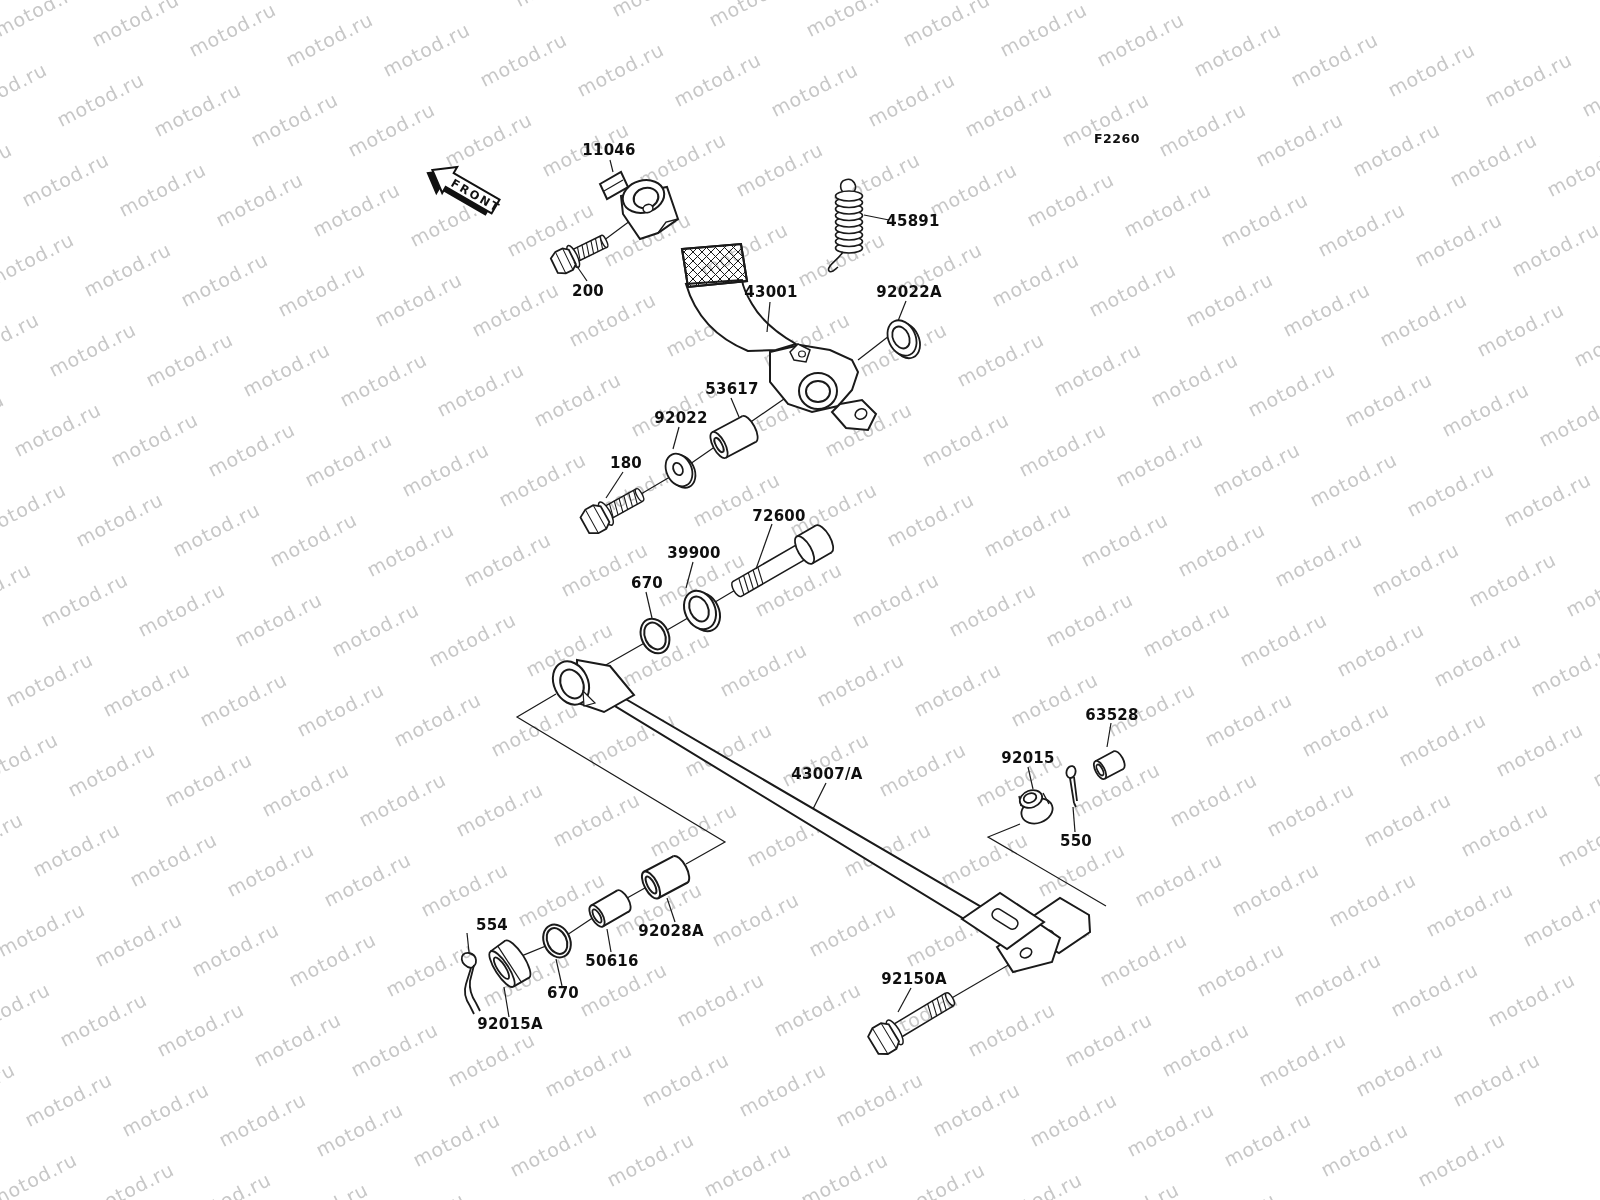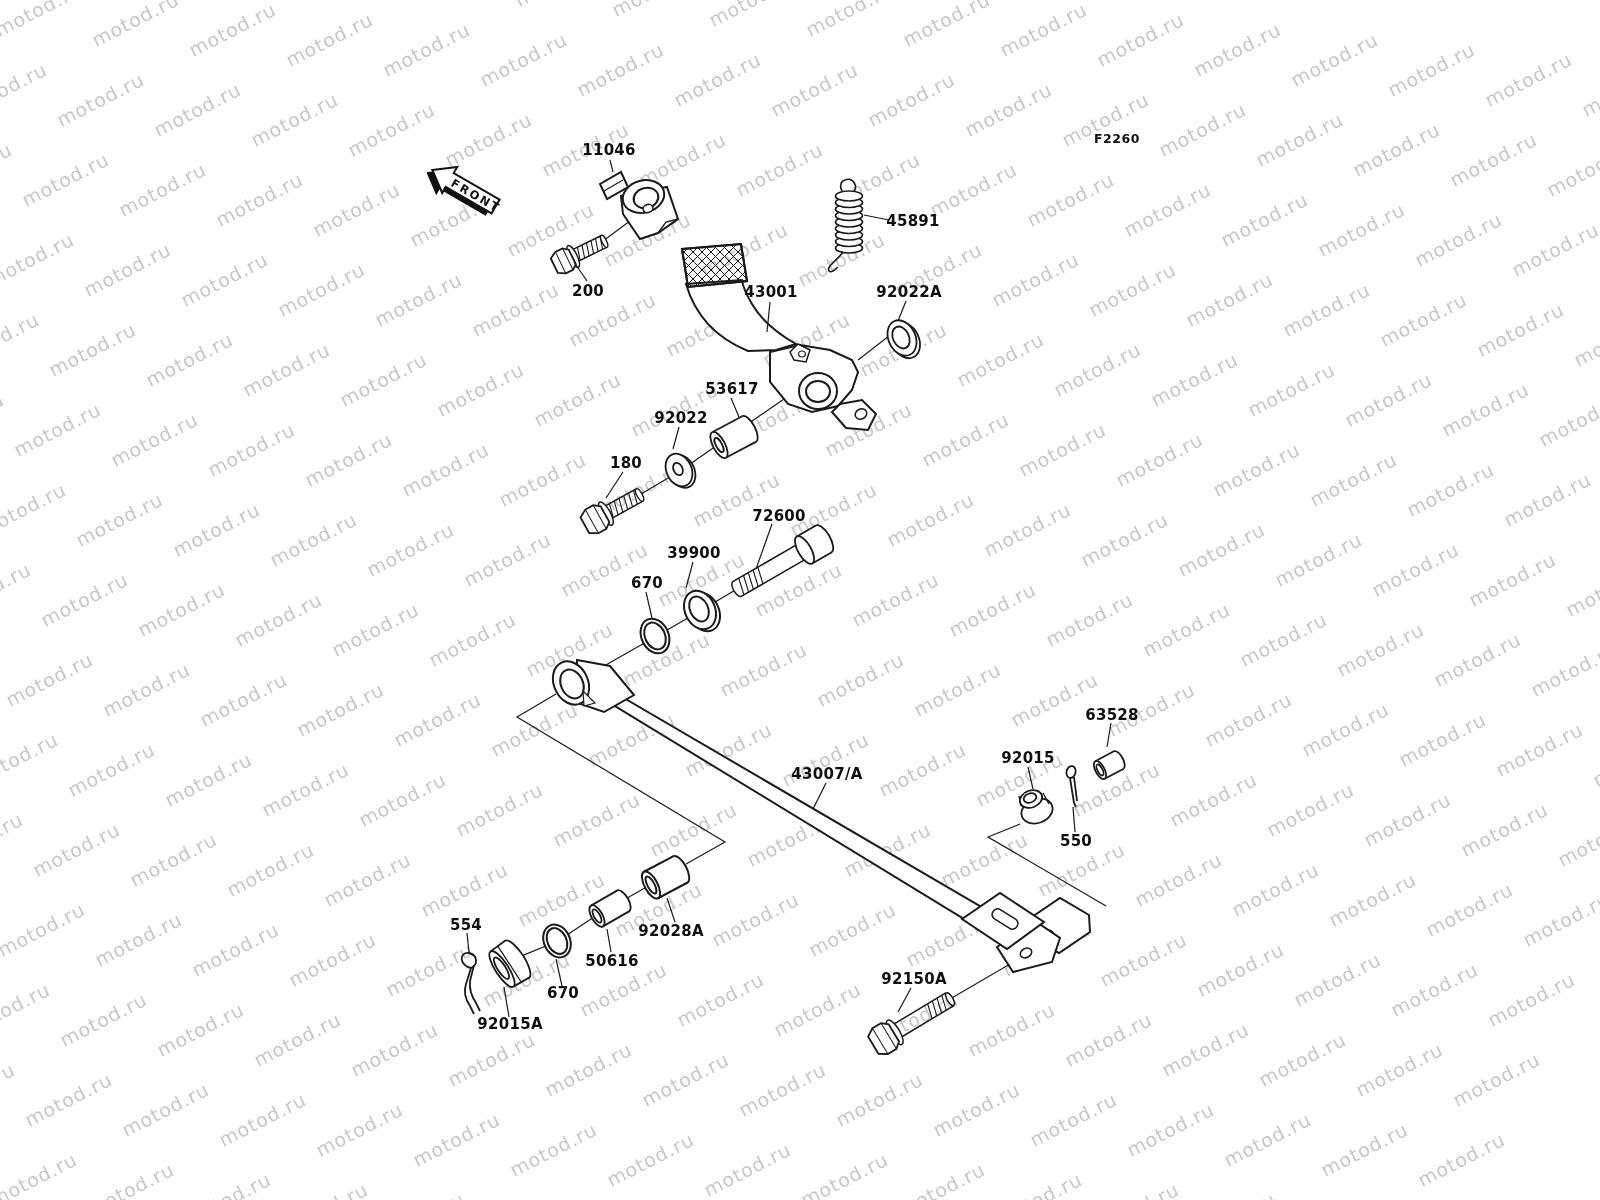--- a/index.html
+++ b/index.html
@@ -528,17 +528,17 @@
   <div class="plabel" style="left:694px;top:553px">39900</div>
   <div class="plabel" style="left:647px;top:583px">670</div>
   <div class="plabel" style="left:827px;top:774px">43007/A</div>
   <div class="plabel" style="left:1028px;top:758px">92015</div>
   <div class="plabel" style="left:1112px;top:715px">63528</div>
   <div class="plabel" style="left:1076px;top:841px">550</div>
   <div class="plabel" style="left:671px;top:931px">92028A</div>
   <div class="plabel" style="left:612px;top:961px">50616</div>
   <div class="plabel" style="left:563px;top:993px">670</div>
   <div class="plabel" style="left:510px;top:1024px">92015A</div>
-  <div class="plabel" style="left:466px;top:925px">554</div>
+  <div class="plabel" style="left:492px;top:925px">554</div>
   <div class="plabel" style="left:914px;top:979px">92150A</div>
 
   <div class="figcode" style="left:1117px;top:138px">F2260</div>
 </div>
 
 </body></html>

